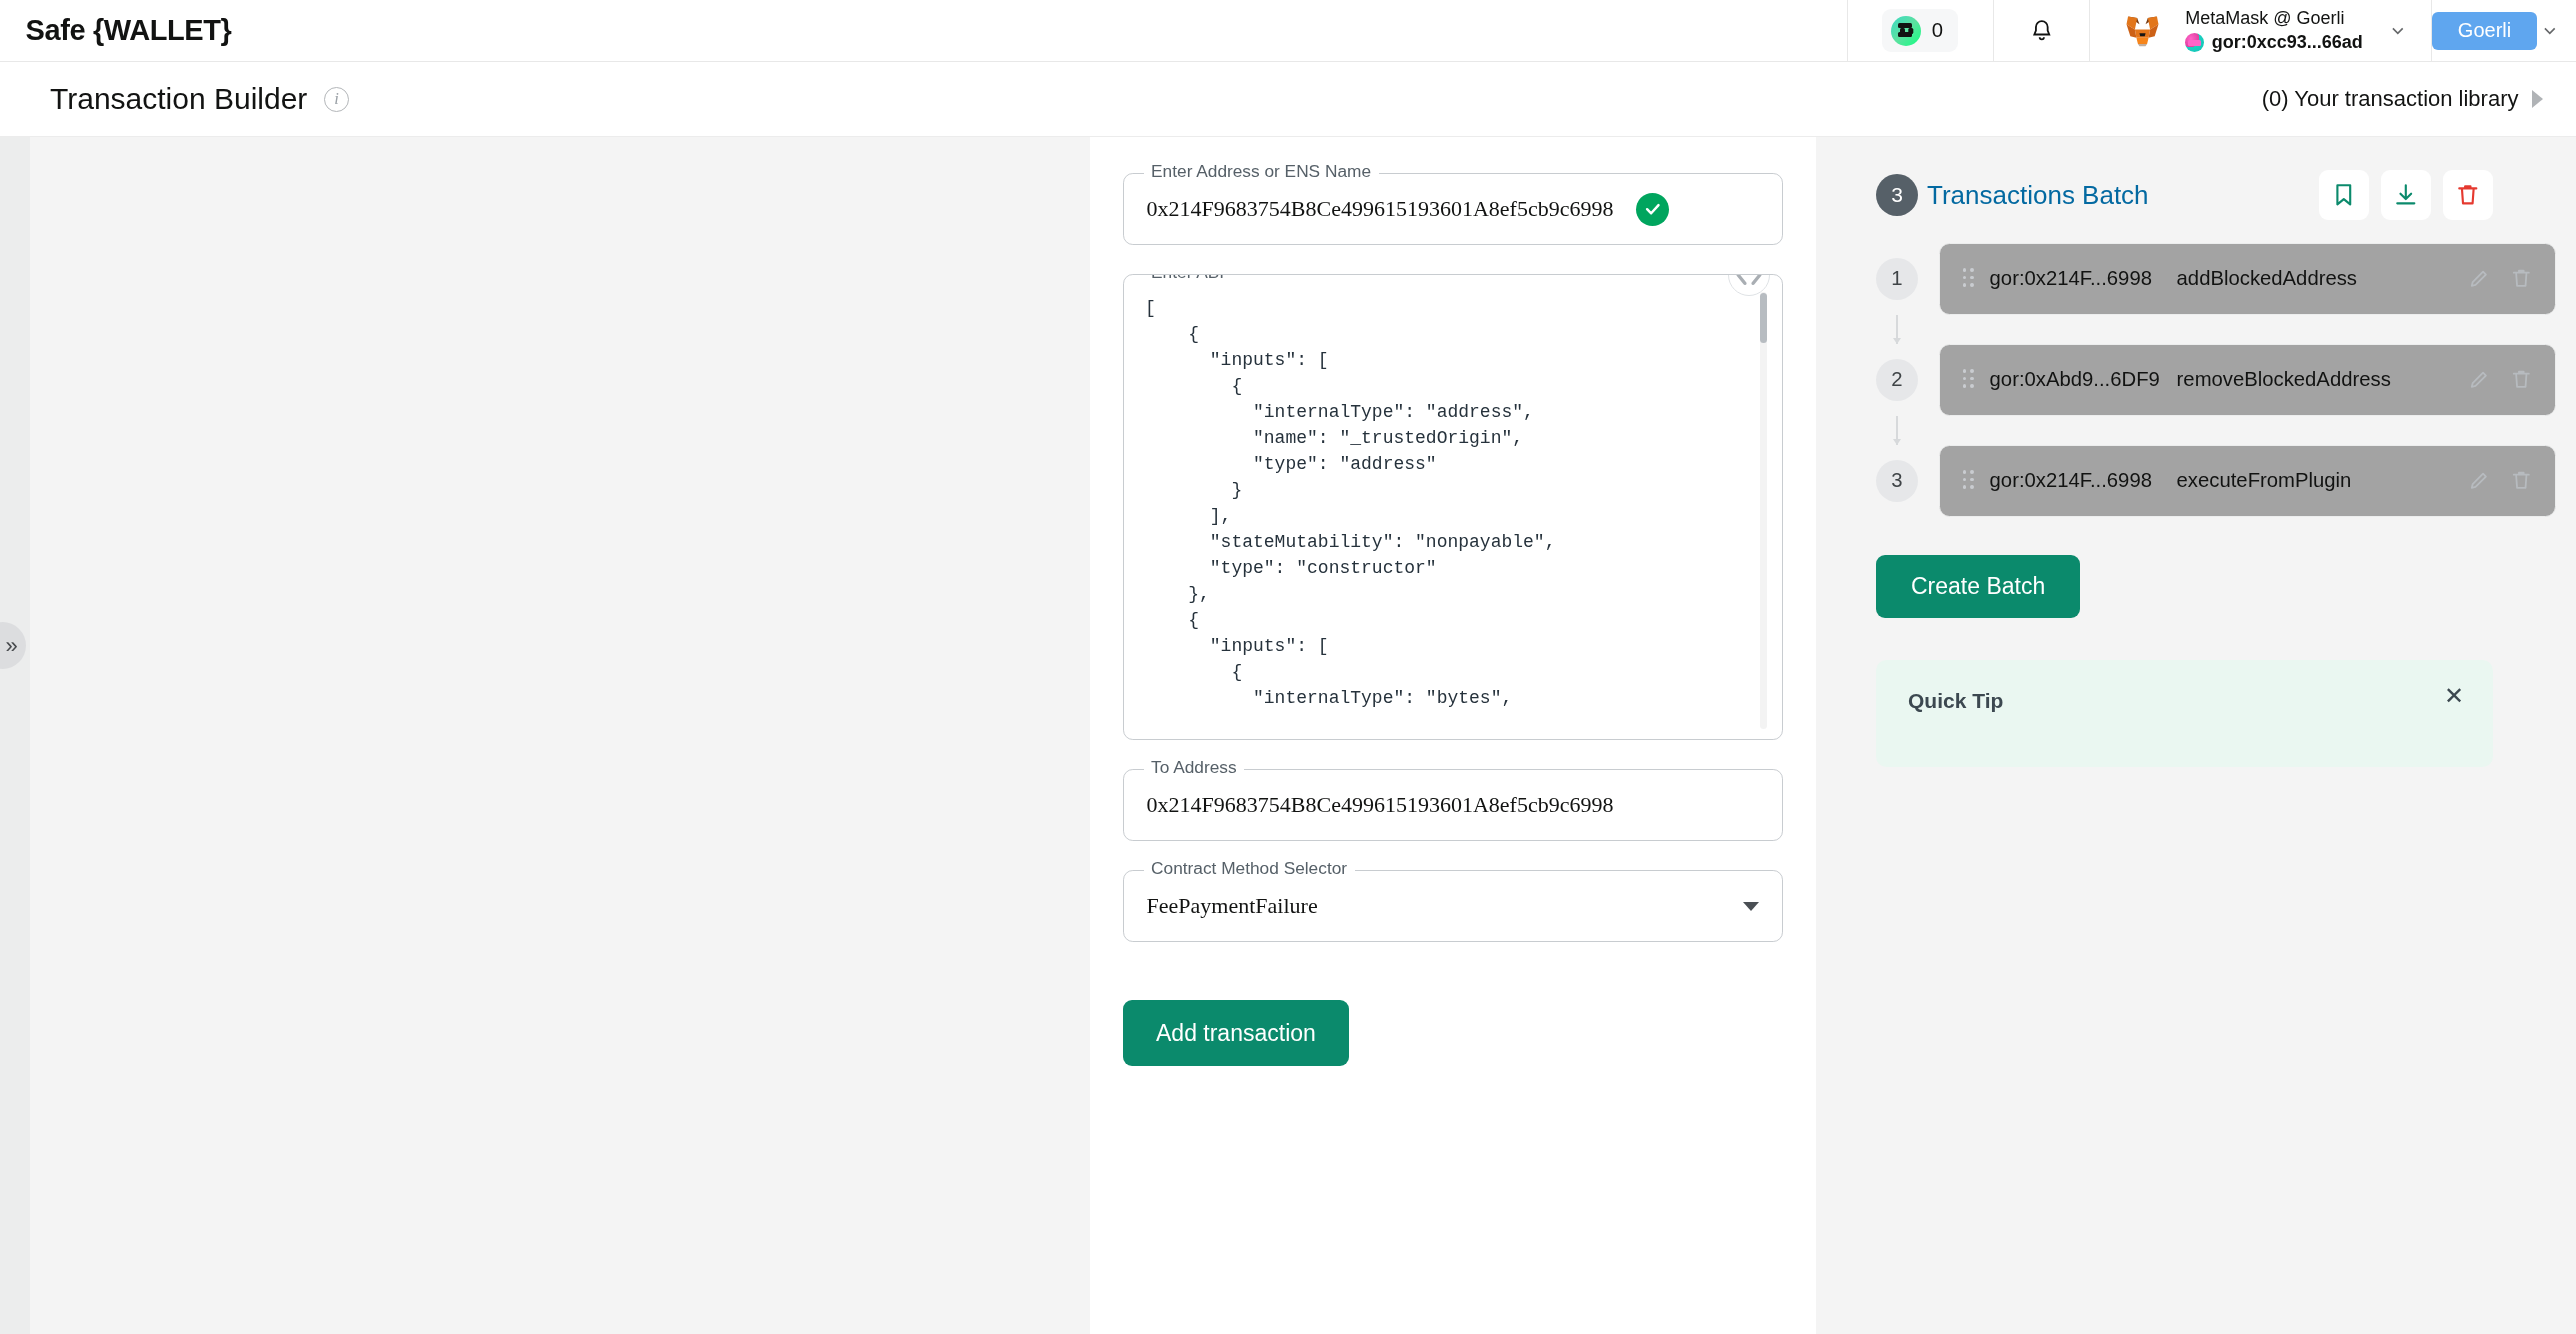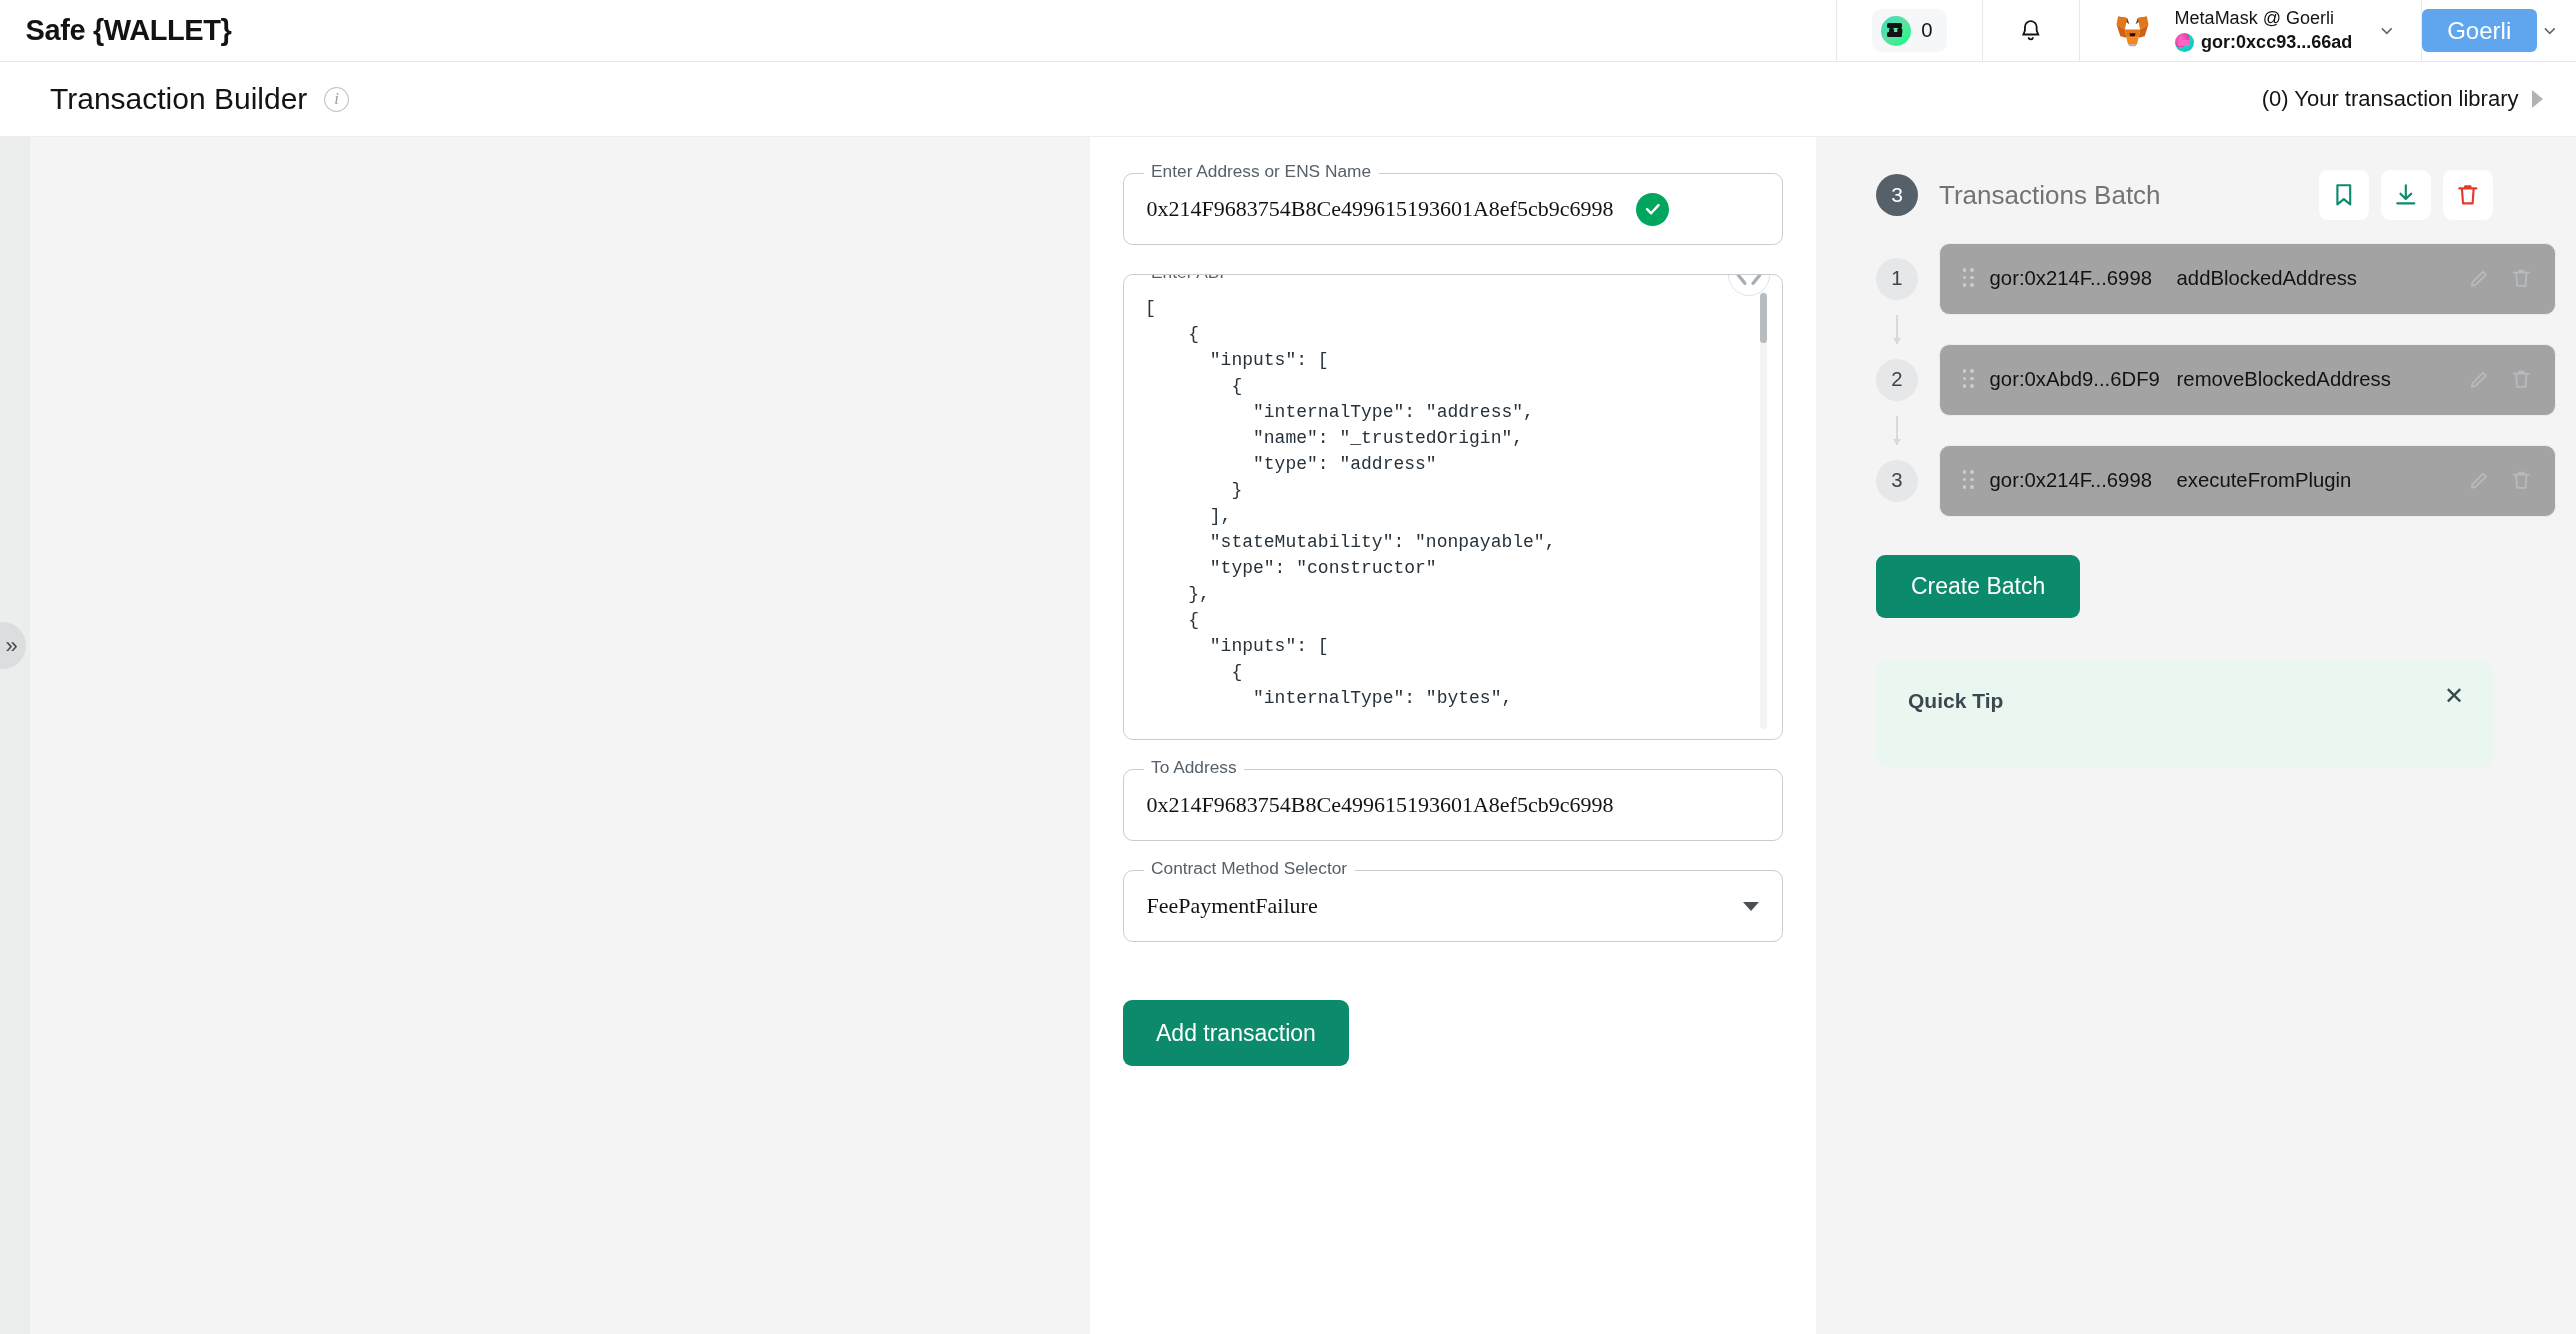--- a/index.html
+++ b/index.html
@@ -70,21 +70,21 @@
     content:""; position:absolute; left:3px; top:6.8px; width:12.8px; height:6px;
     background:#ff64c8; border-radius:1.5px;
   }
   .acct-addr { font-size: 18px; font-weight: 700; color: #121312; }
   .chev-thin { width: 19.6px; height: 19.6px; }
 
   .network-chip {
     display: flex; align-items: center; gap: 3px; padding-right: 16.6px;
   }
   .network-btn {
-    background: #5fa6ef; color: #ffffff; font-size: 24px;
+    background: #5fa6ef; color: #ffffff; font-size: 20px;
     border: none; border-radius: 6px; padding: 7.5px 25.6px;
     font-family: inherit; cursor: pointer;
   }
 
   
   .titlebar {
     height: 75px; background: #ffffff; width: 100%;
     display: flex; align-items: center; padding: 0 33px 0 50px;
     border-bottom: 0.8px solid #ececec;
   }
@@ -196,21 +196,21 @@
   }
   .batch-header {
     display: flex; align-items: center; width: 617px;
   }
   .step-badge {
     width: 42px; height: 42px; border-radius: 50%;
     background: #566068; color: #ffffff; font-size: 21px;
     display: flex; align-items: center; justify-content: center;
     flex: none;
   }
-  .batch-title { font-size: 26px; color: #737373; margin-left: 21px; }
+  .batch-title { font-size: 26px; color: #0369a1; margin-left: 9px; }
   .hdr-actions { margin-left: auto; display: flex; gap: 12px; }
   .icon-btn {
     width: 50px; height: 50px; border-radius: 9px; background: #ffffff;
     display: flex; align-items: center; justify-content: center; cursor: pointer;
   }
   .icon-btn svg { width: 25.6px; height: 25.6px; }
 
   .tx-list { margin-top: 22.6px; position: relative; }
   .tx-row { display: flex; align-items: center; position: relative; }
   .tx-index {

